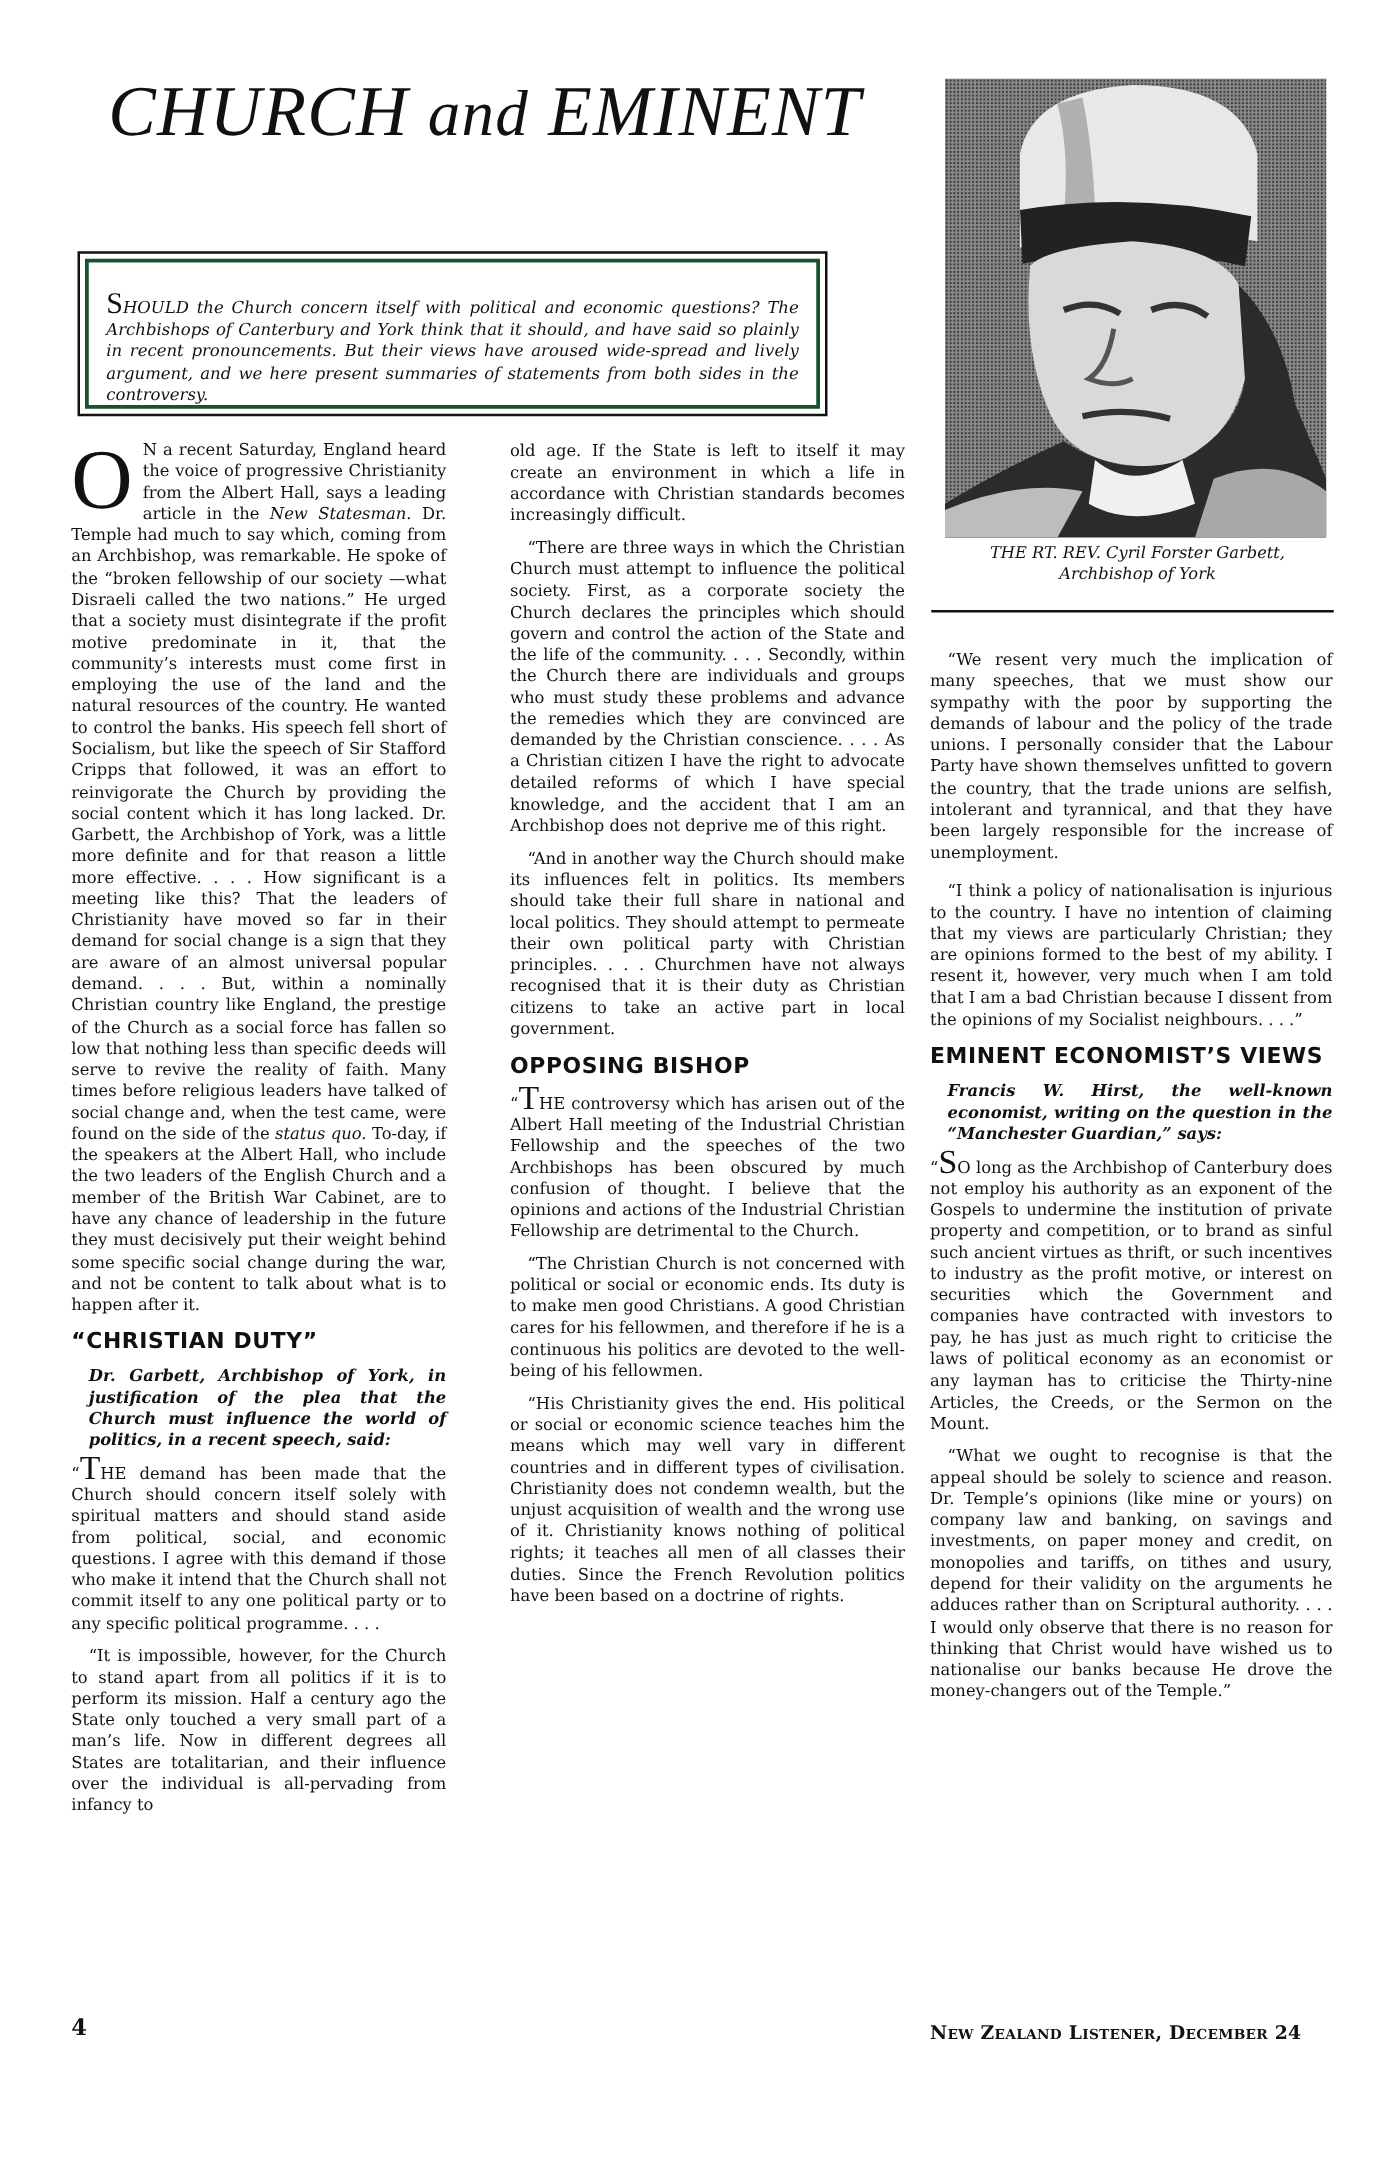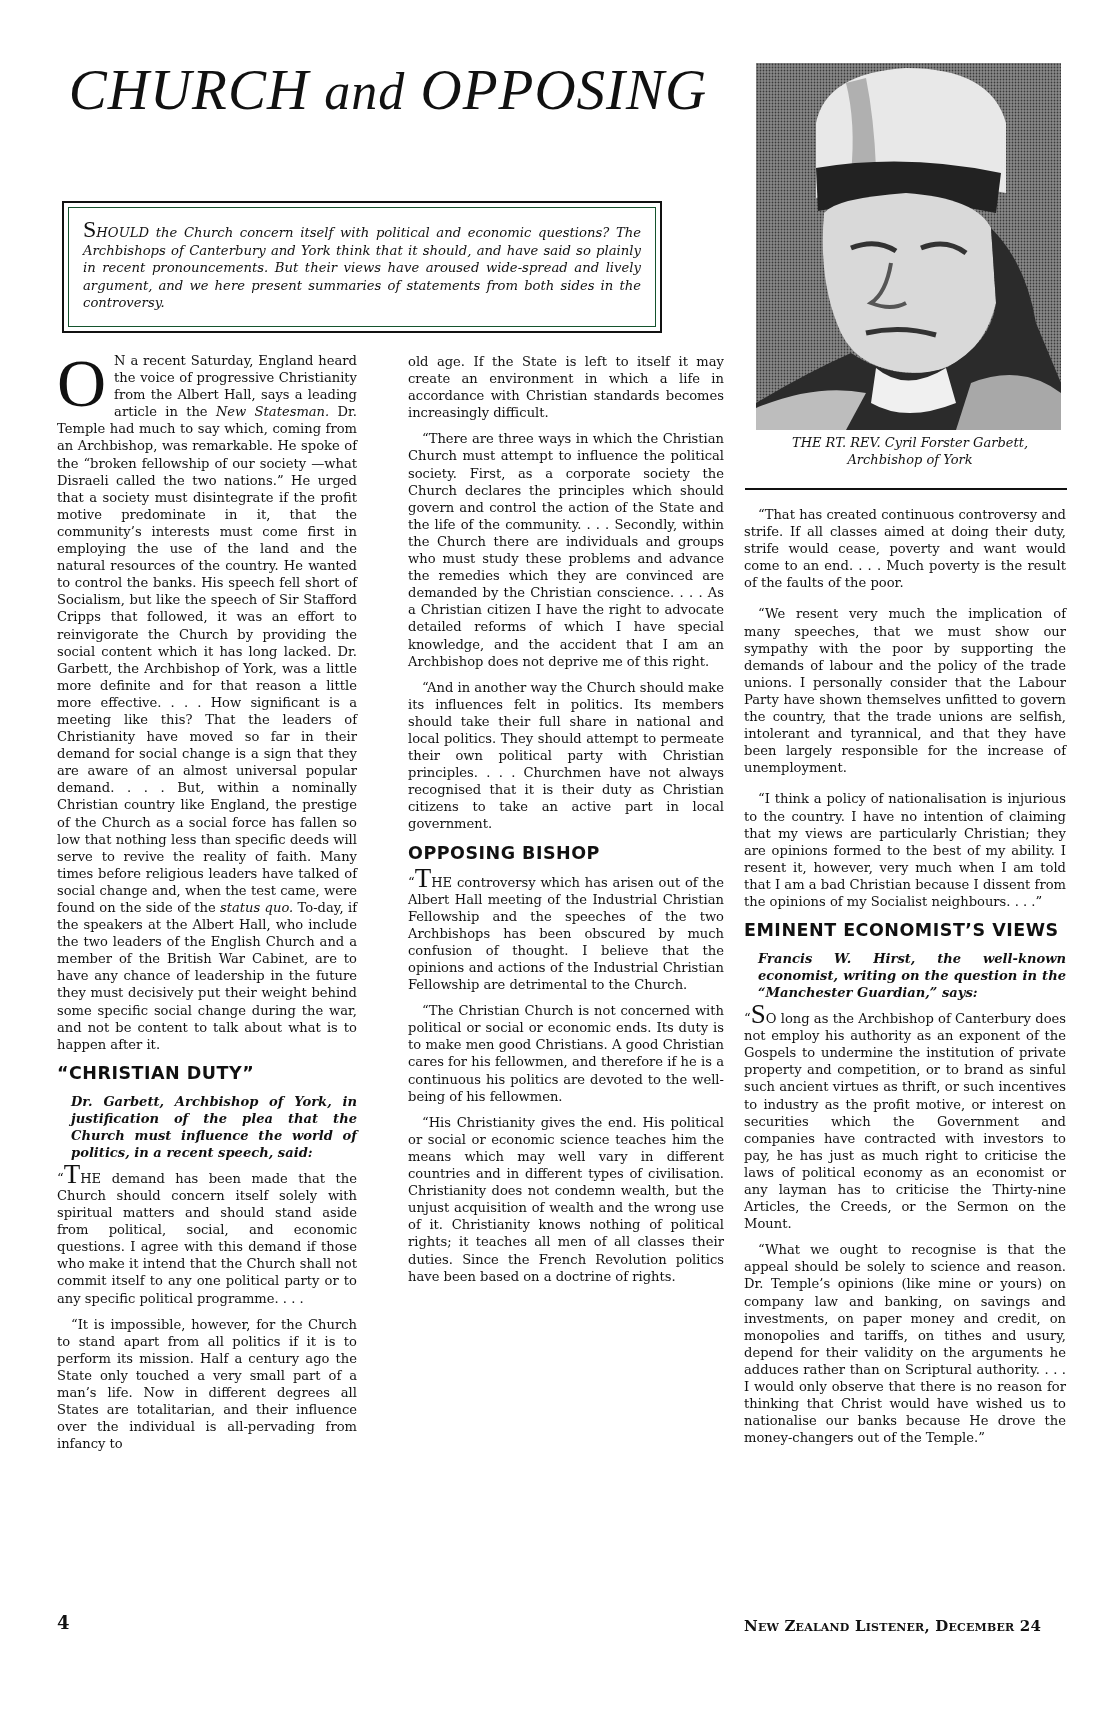--- a/index.html
+++ b/index.html
@@ -4,21 +4,21 @@
 <style>
   html, body { margin: 0; padding: 0; background: #ffffff; }
   body { width: 1114px; height: 1733px; position: relative; overflow: hidden; color: #111; font-family: "DejaVu Serif", serif; }
   .page { position: absolute; left: 0; top: 0; width: 1114px; height: 1733px; }
 
   .title { position: absolute; left: 58px; top: 58px; width: 660px; text-align: center; font-family: "Liberation Serif", serif; font-style: italic; font-size: 57px; letter-spacing: 1px; line-height: 64px; margin: 0; font-weight: normal; }
   .title .small { font-size: 52px; }
   .subtitle { position: absolute; left: 110px; top: 121px; width: 560px; text-align: center; font-family: "Liberation Serif", serif; font-style: italic; font-size: 26px; line-height: 34px; }
 
   .intro-box { position: absolute; left: 62px; top: 201px; width: 596px; height: 128px; border: 2px solid #111; }
-  .intro-inner { position: absolute; left: 4px; top: 4px; right: 4px; bottom: 4px; border: 1px solid #14532d; padding: 16px 14px 0 14px; box-sizing: border-box; }
+  .intro-inner { position: absolute; left: 4px; top: 4px; right: 4px; bottom: 4px; border: 3px solid #14532d; padding: 28px 14px 0 14px; box-sizing: border-box; }
   .intro-text { font-family: "DejaVu Serif", serif; font-style: italic; font-size: 13.2px; line-height: 17.5px; text-align: justify; margin: 0; }
   .intro-text .cap { font-size: 24px; line-height: 10px; font-style: normal; font-family: "Liberation Serif", serif; }
 
   .photo { position: absolute; left: 756px; top: 63px; width: 305px; height: 367px; background-color: #6b6b6b; overflow: hidden; }
   .photo svg { display: block; }
   .photo-caption { position: absolute; left: 745px; top: 434px; width: 330px; text-align: center; font-family: "DejaVu Serif", serif; font-style: italic; font-size: 13px; line-height: 17px; }
   .rule { position: absolute; left: 745px; top: 488px; width: 322px; height: 2px; background: #111; }
 
   .col { position: absolute; font-family: "DejaVu Serif", serif; font-size: 13.1px; line-height: 17.1px; text-align: justify; }
   .col p { margin: 0 0 9px 0; text-indent: 14px; }
@@ -38,21 +38,21 @@
   .footer { position: absolute; left: 744px; top: 1617px; width: 322px; font-family: "DejaVu Serif", serif; font-weight: bold; font-variant: small-caps; font-size: 15px; letter-spacing: 0.2px; }
 </style>
 </head>
 <body>
 
 <div class="page">
 
   <h1 class="title">
     <span>CHURCH</span>
     <span class="small">and</span>
-    <span>OPPOSING</span>
+    <span>EMINENT</span>
   </h1>
 
   <div class="intro-box">
     <div class="intro-inner">
       <p class="intro-text"><span class="cap">S</span><span>HOULD the Church concern itself with political and economic questions? The Archbishops of Canterbury and York think that it should, and have said so plainly in recent pronouncements. But their views have aroused wide-spread and lively argument, and we here present summaries of statements from both sides in the controversy.</span></p>
     </div>
   </div>
 
   <div class="photo">
     <svg width="305" height="367" viewBox="0 0 305 367">
@@ -95,21 +95,20 @@
     <p class="noindent">old age. If the State is left to itself it may create an environment in which a life in accordance with Christian standards becomes increasingly difficult.</p>
     <p>“There are three ways in which the Christian Church must attempt to influence the political society. First, as a corporate society the Church declares the principles which should govern and control the action of the State and the life of the community. . . . Secondly, within the Church there are individuals and groups who must study these problems and advance the remedies which they are convinced are demanded by the Christian conscience. . . . As a Christian citizen I have the right to advocate detailed reforms of which I have special knowledge, and the accident that I am an Archbishop does not deprive me of this right.</p>
     <p>“And in another way the Church should make its influences felt in politics. Its members should take their full share in national and local politics. They should attempt to permeate their own political party with Christian principles. . . . Churchmen have not always recognised that it is their duty as Christian citizens to take an active part in local government.</p>
     <p class="head">OPPOSING BISHOP</p>
     <p class="lead-quote-para"><span>“</span><span class="bigT">T</span><span>HE controversy which has arisen out of the Albert Hall meeting of the Industrial Christian Fellowship and the speeches of the two Archbishops has been obscured by much confusion of thought. I believe that the opinions and actions of the Industrial Christian Fellowship are detrimental to the Church.</span></p>
     <p>“The Christian Church is not concerned with political or social or economic ends. Its duty is to make men good Christians. A good Christian cares for his fellowmen, and therefore if he is a continuous his politics are devoted to the well-being of his fellowmen.</p>
     <p>“His Christianity gives the end. His political or social or economic science teaches him the means which may well vary in different countries and in different types of civilisation. Christianity does not condemn wealth, but the unjust acquisition of wealth and the wrong use of it. Christianity knows nothing of political rights; it teaches all men of all classes their duties. Since the French Revolution politics have been based on a doctrine of rights.</p>
   </div>
 
   <div class="col col3">
-    <p>“That has created continuous controversy and strife. If all classes aimed at doing their duty, strife would cease, poverty and want would come to an end. . . . Much poverty is the result of the faults of the poor.</p>
     <p style="margin-top:14px">“We resent very much the implication of many speeches, that we must show our sympathy with the poor by supporting the demands of labour and the policy of the trade unions. I personally consider that the Labour Party have shown themselves unfitted to govern the country, that the trade unions are selfish, intolerant and tyrannical, and that they have been largely responsible for the increase of unemployment.</p>
     <p style="margin-top:14px">“I think a policy of nationalisation is injurious to the country. I have no intention of claiming that my views are particularly Christian; they are opinions formed to the best of my ability. I resent it, however, very much when I am told that I am a bad Christian because I dissent from the opinions of my Socialist neighbours. . . .”</p>
     <p class="head">EMINENT ECONOMIST’S VIEWS</p>
     <p class="deck">Francis W. Hirst, the well-known economist, writing on the question in the “Manchester Guardian,” says:</p>
     <p class="lead-quote-para"><span>“</span><span class="bigS">S</span><span>O long as the Archbishop of Canterbury does not employ his authority as an exponent of the Gospels to undermine the institution of private property and competition, or to brand as sinful such ancient virtues as thrift, or such incentives to industry as the profit motive, or interest on securities which the Government and companies have contracted with investors to pay, he has just as much right to criticise the laws of political economy as an economist or any layman has to criticise the Thirty-nine Articles, the Creeds, or the Sermon on the Mount.</span></p>
     <p>“What we ought to recognise is that the appeal should be solely to science and reason. Dr. Temple’s opinions (like mine or yours) on company law and banking, on savings and investments, on paper money and credit, on monopolies and tariffs, on tithes and usury, depend for their validity on the arguments he adduces rather than on Scriptural authority. . . . I would only observe that there is no reason for thinking that Christ would have wished us to nationalise our banks because He drove the money-changers out of the Temple.”</p>
   </div>
 
   <div class="folio">4</div>
   <div class="footer">New Zealand Listener, December 24</div>

